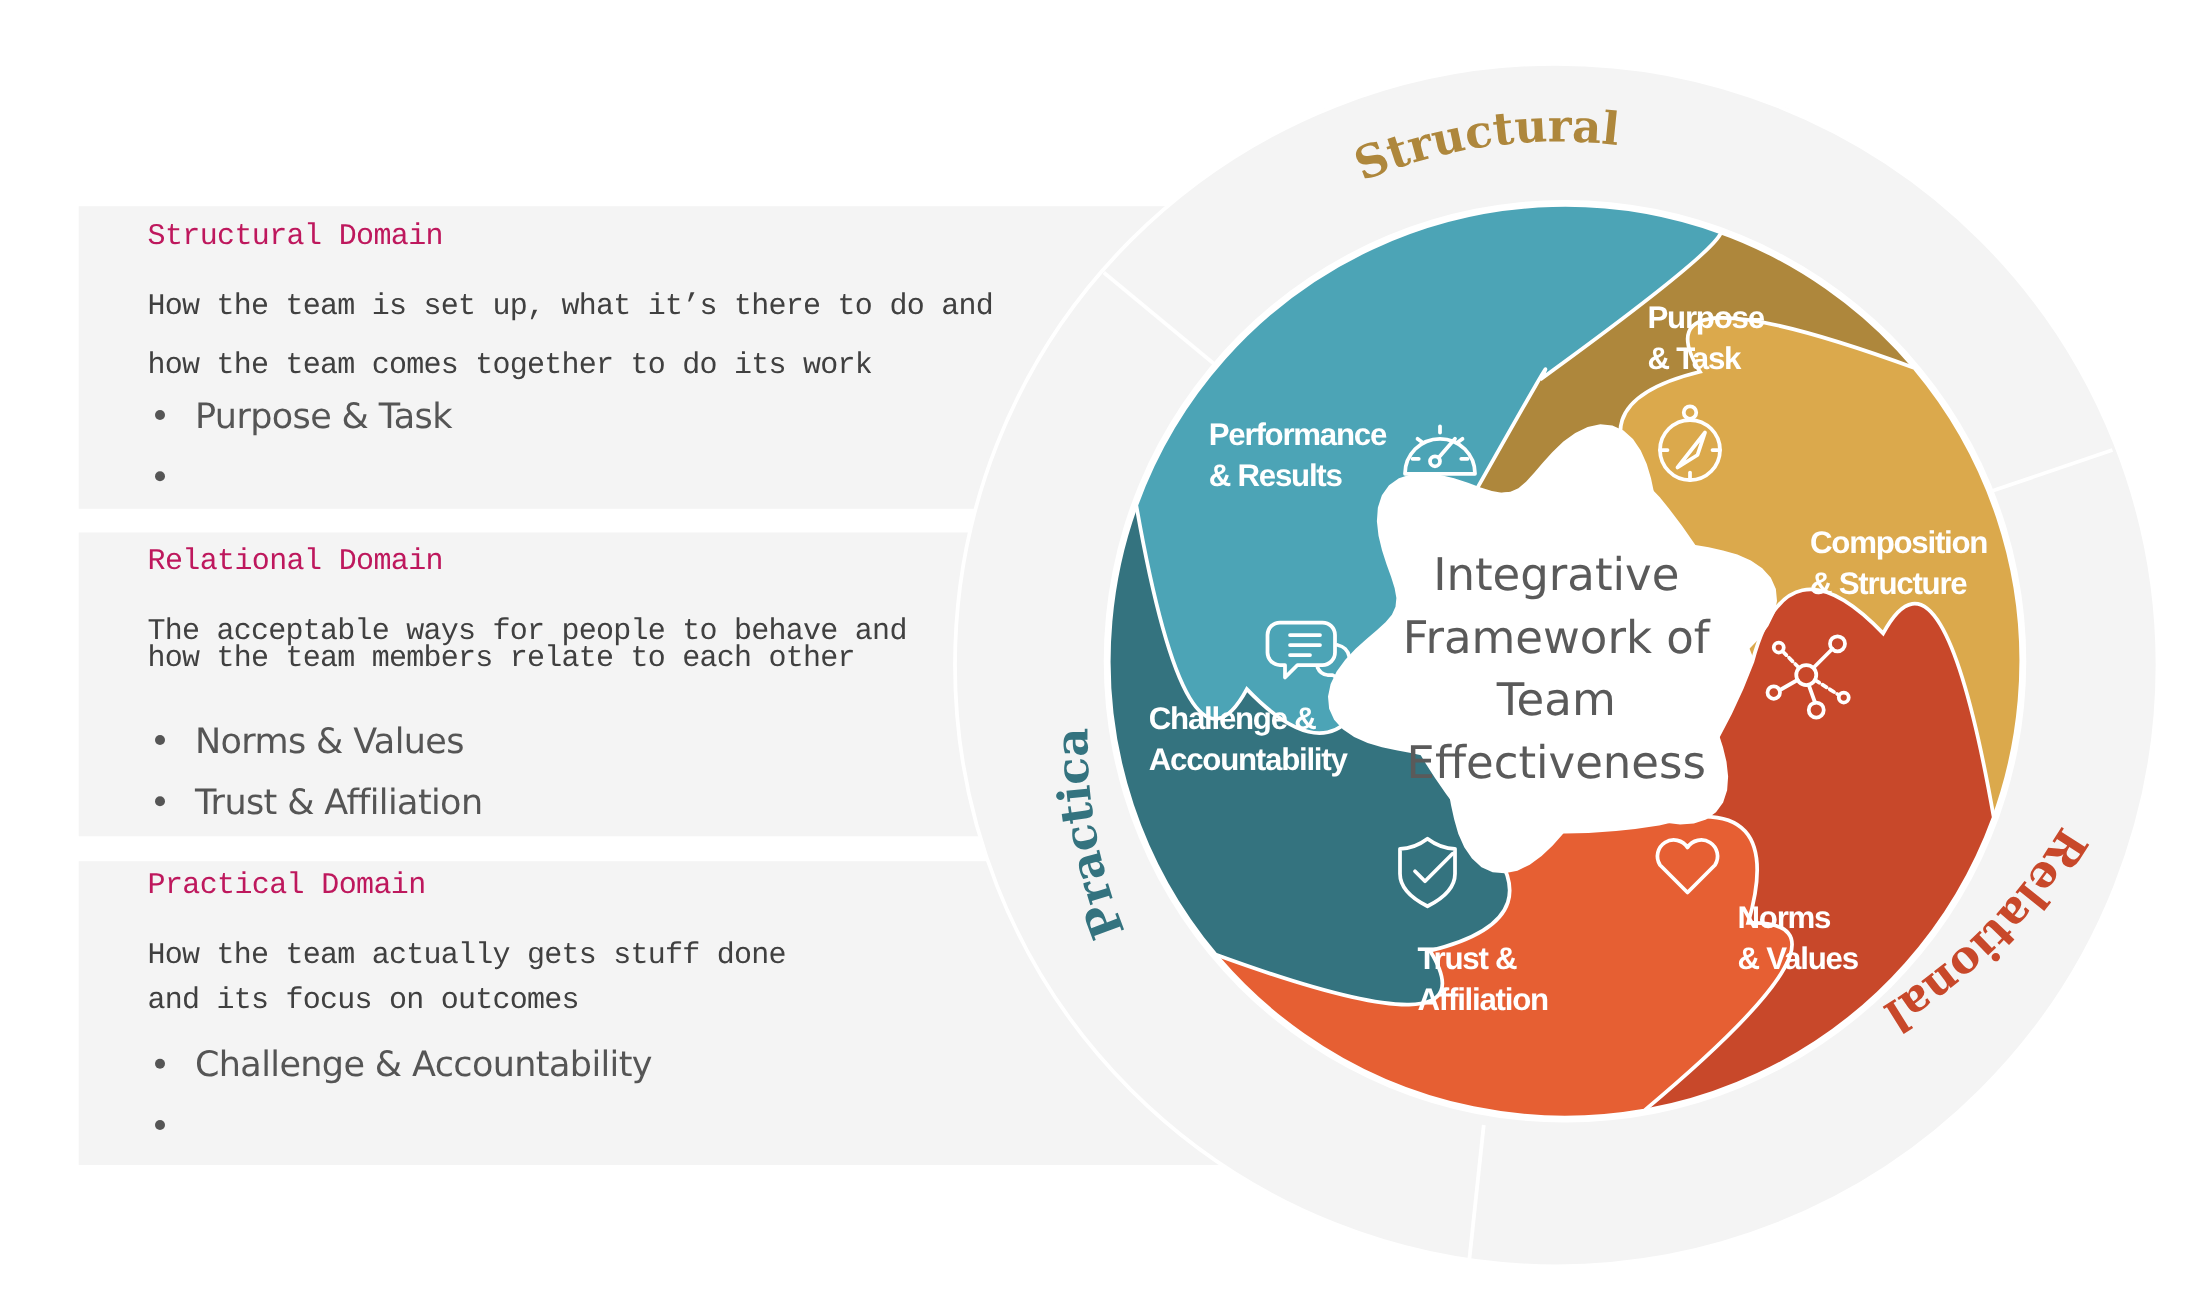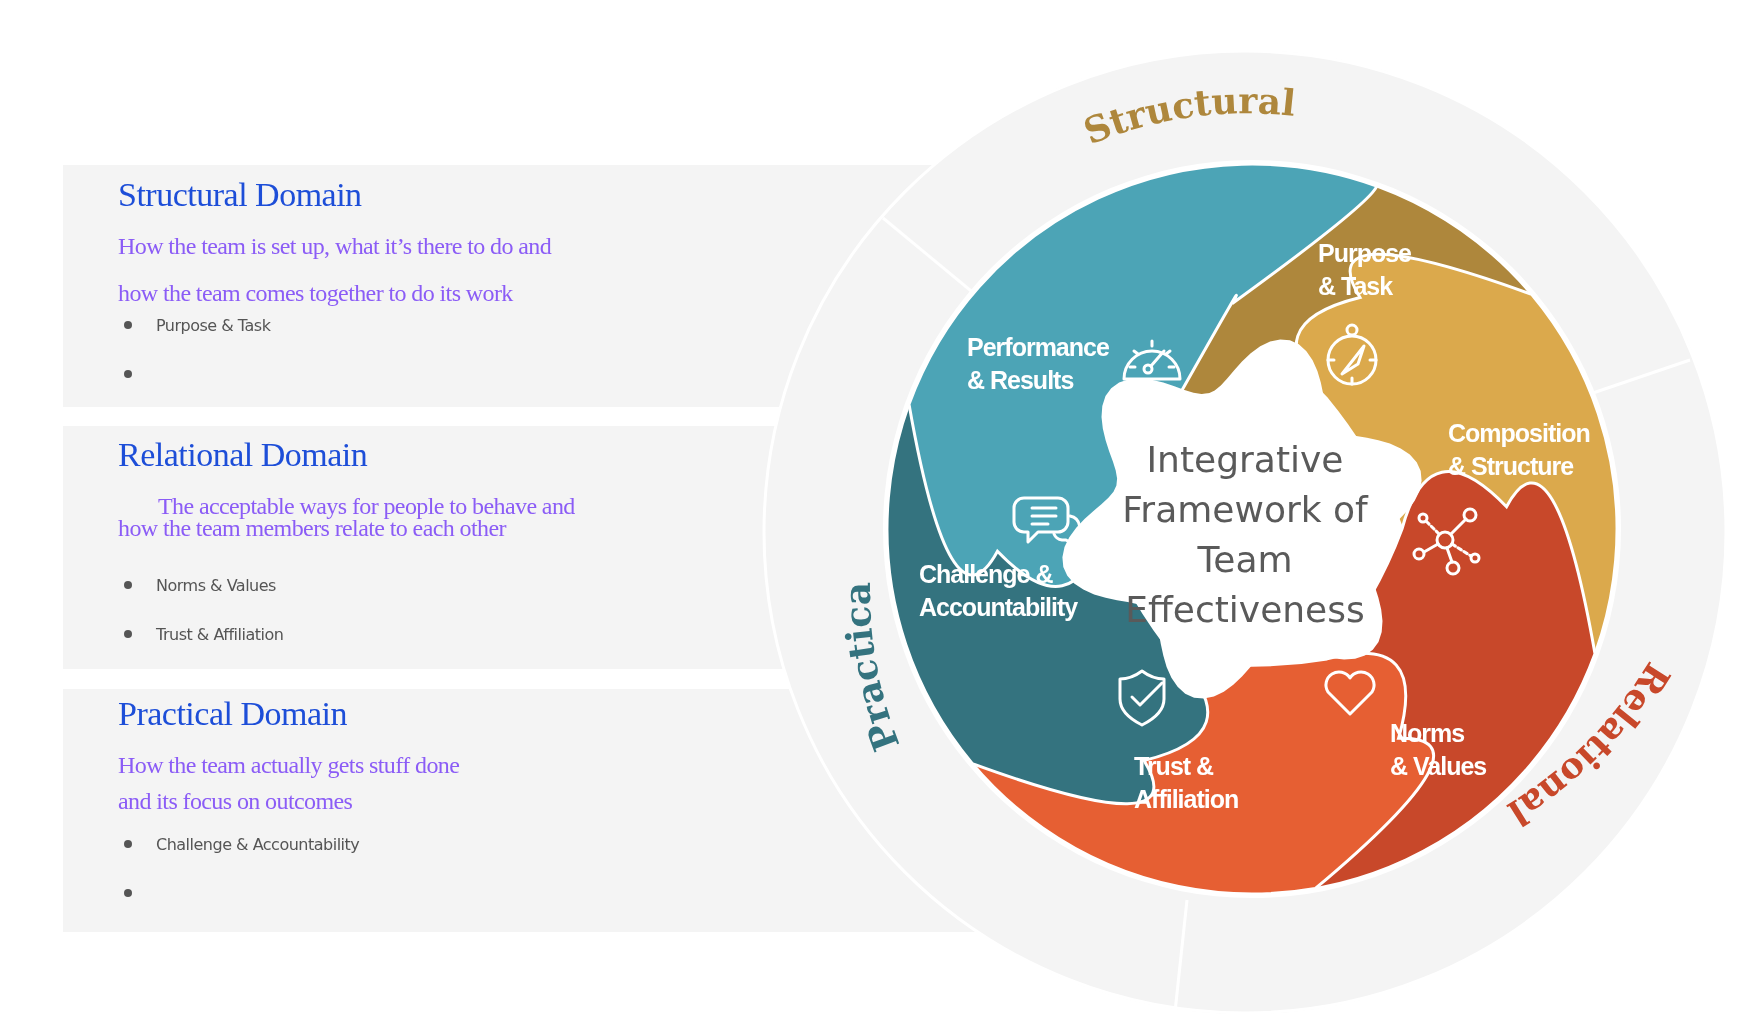--- a/index.html
+++ b/index.html
@@ -1,20 +1,20 @@
 <!DOCTYPE html>
 <html><head>
 <meta charset="utf-8">
 <style>
   html, body { margin: 0; padding: 0; background: #ffffff; }
   body { width: 1750px; height: 1032px; position: relative; overflow: hidden; font-family: "Liberation Sans", sans-serif; }
   #stage { position: absolute; left: 0; top: 0; width: 1750px; height: 1032px; }
-  .panel-title { position: absolute; font-family: Liberation Serif, serif; font-size: 34px; color: #1d4ed8; letter-spacing: -0.5px; white-space: nowrap; }
-  .panel-desc { position: absolute; font-family: Liberation Serif, serif; font-size: 24px; color: #8b5cf6; line-height: 36px; white-space: nowrap; letter-spacing: -0.6px; }
-  .panel-bullet { position: absolute; font-family: "DejaVu Sans", sans-serif; font-size: 16px; color: #555; white-space: nowrap; letter-spacing: -0.5px; }
+  .panel-title { position: absolute; font-family: Liberation Mono, monospace; font-size: 24px; color: #be185d; letter-spacing: -0.5px; white-space: nowrap; }
+  .panel-desc { position: absolute; font-family: Liberation Mono, monospace; font-size: 24px; color: #404040; line-height: 36px; white-space: nowrap; letter-spacing: -0.6px; }
+  .panel-bullet { position: absolute; font-family: "DejaVu Sans", sans-serif; font-size: 28px; color: #555; white-space: nowrap; letter-spacing: -0.5px; }
   .panel-bullet .dot { display: inline-block; width: 8px; height: 8px; border-radius: 50%; background: #555; margin-right: 24px; vertical-align: middle; position: relative; top: -2px; }
   svg text { font-family: "Liberation Sans", sans-serif; }
   .seg-label { font-family: "Liberation Sans", sans-serif; font-weight: bold; font-size: 25px; fill: #ffffff; letter-spacing: -1px; }
   .center-text { font-family: "DejaVu Sans", sans-serif; font-size: 36px; fill: #5a5a5a; }
   .ring-label { font-family: "DejaVu Serif", serif; font-weight: bold; font-size: 36px; }
 </style>
 </head>
 <body>
 
 <div id="stage">
@@ -130,21 +130,21 @@
   <div>
     <div class="panel-title" style="left:118px;top:176px;">Structural Domain</div>
     <div class="panel-desc" style="left:118px;top:228px;">How the team is set up, what it’s there to do and</div>
     <div class="panel-desc" style="left:118px;top:264px;margin-top:11px;">how the team comes together to do its work</div>
     <div class="panel-bullet" style="left:124px;top:316px;"><span class="dot"></span><span>Purpose &amp; Task</span></div>
     <div class="panel-bullet" style="left:124px;top:365px;"><span class="dot"></span></div>
   </div>
 
   <div>
     <div class="panel-title" style="left:118px;top:436px;">Relational Domain</div>
-    <div class="panel-desc" style="left:118px;top:488px;margin-left:40px;">The acceptable ways for people to behave and</div>
+    <div class="panel-desc" style="left:118px;top:488px;">The acceptable ways for people to behave and</div>
     <div class="panel-desc" style="left:118px;top:510px;">how the team members relate to each other</div>
     <div class="panel-bullet" style="left:124px;top:576px;text-align:center;"><span class="dot"></span><span>Norms &amp; Values</span></div>
     <div class="panel-bullet" style="left:124px;top:625px;"><span class="dot"></span><span>Trust &amp; Affiliation</span></div>
   </div>
 
   <div>
     <div class="panel-title" style="left:118px;top:695px;">Practical Domain</div>
     <div class="panel-desc" style="left:118px;top:747px;">How the team actually gets stuff done</div>
     <div class="panel-desc" style="left:118px;top:783px;">and its focus on outcomes</div>
     <div class="panel-bullet" style="left:124px;top:835px;"><span class="dot"></span><span>Challenge &amp; Accountability</span></div>

